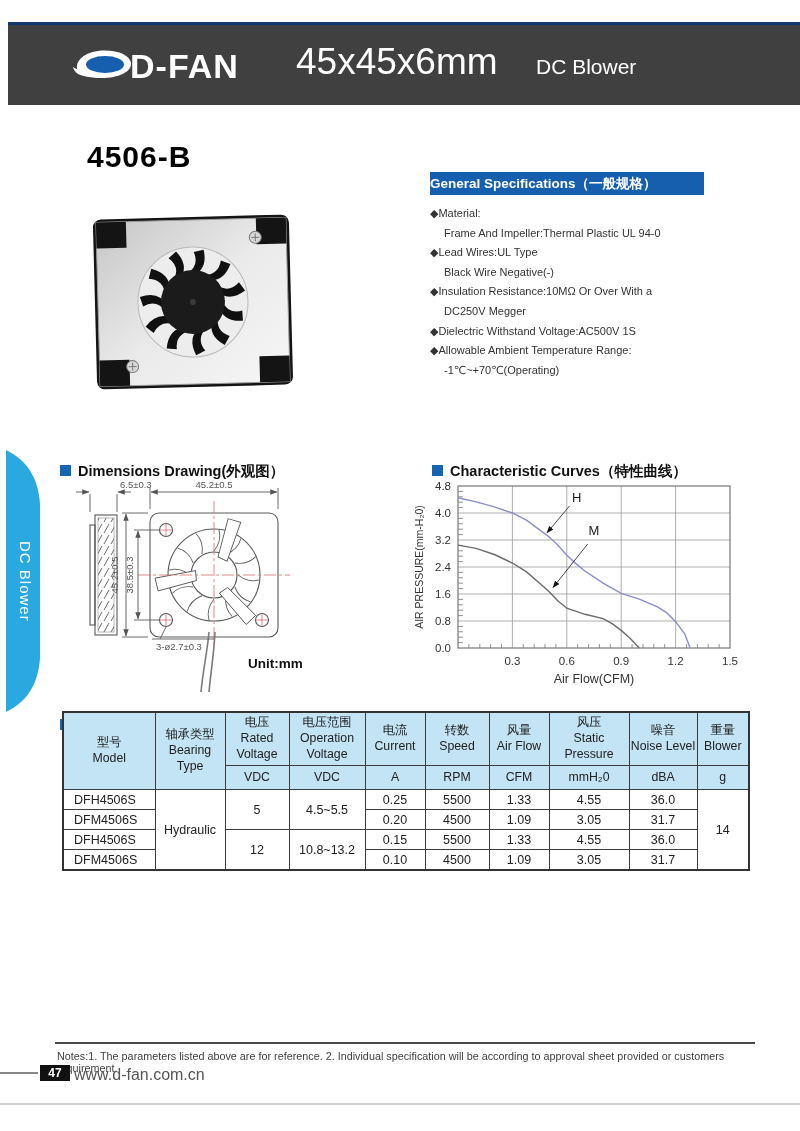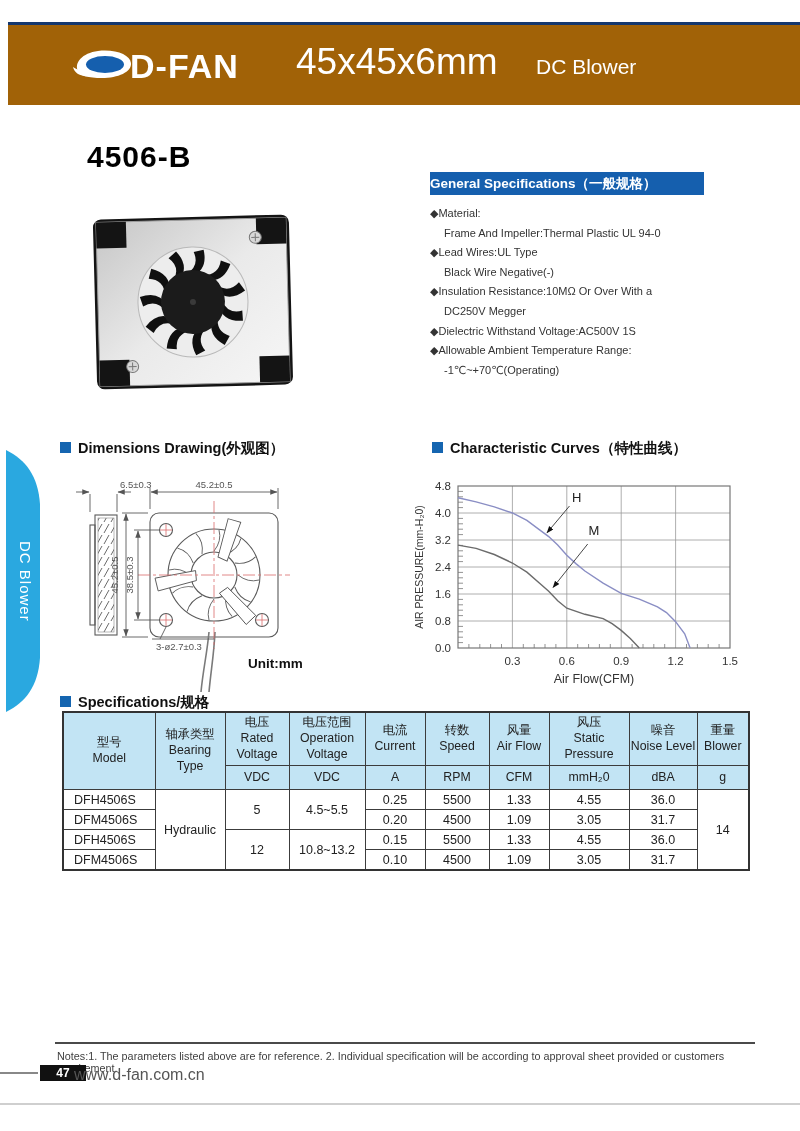--- a/index.html
+++ b/index.html
@@ -1,20 +1,20 @@
 <!DOCTYPE html>
 <html><head>
 <meta charset="utf-8">
 <style>
   html,body{margin:0;padding:0;background:#fff;}
   .page{position:relative;width:800px;height:1131px;background:#ffffff;overflow:hidden;
         font-family:"Liberation Sans","DejaVu Sans",sans-serif;color:#333;}
   
   .topline{position:absolute;left:8px;right:0;top:22px;height:3px;background:#14376e;}
-  .header{position:absolute;left:8px;right:0;top:25px;height:80px;background:#a16207;}
+  .header{position:absolute;left:8px;right:0;top:25px;height:80px;background:#404040;}
   .logo{position:absolute;left:64px;top:20px;display:flex;align-items:center;}
   .logo-text{color:#fff;font-size:34px;font-weight:bold;letter-spacing:1px;margin-left:-6px;}
   .hdr-size{position:absolute;left:288px;top:16px;color:#fff;font-size:37px;}
   .hdr-type{position:absolute;left:528px;top:30px;color:#fff;font-size:21px;}
   
   .side-tab{position:absolute;left:6px;top:450px;width:42px;height:262px;}
   .side-label{position:absolute;left:6px;top:450px;width:38px;height:262px;display:flex;
       align-items:center;justify-content:center;color:#fff;font-size:15px;
       writing-mode:vertical-rl;text-orientation:mixed;letter-spacing:1px;}
   
@@ -22,21 +22,21 @@
       font-size:30px;font-weight:600;color:#000000;letter-spacing:1px;}
   .photo{position:absolute;left:85px;top:203px;}
   
   .gs-title{position:absolute;left:430px;top:172px;width:274px;height:23px;background:#155fae;
       color:#fff;font-size:13.5px;font-weight:bold;line-height:23px;padding-left:0;}
   .gs-list{position:absolute;left:430px;top:204px;width:334px;font-size:11px;
       line-height:19.6px;color:#333;}
   .spec-line{padding-left:14px;}
   .spec-line.bullet{padding-left:0;}
   
-  .sec{position:absolute;font-size:14.5px;font-weight:bold;color:#111;}
+  .sec{position:absolute;font-size:14.5px;font-weight:bold;color:#111;margin-top:23px;}
   .sec .sq{display:inline-block;width:11px;height:11px;background:#1565b0;margin-right:7px;}
   .sec-dim{left:60px;top:439px;}
   .sec-curve{left:432px;top:439px;}
   .sec-table{left:60px;top:693px;}
   
   .dims{position:absolute;left:68px;top:468px;}
   .chart-wrap{position:absolute;left:412px;top:472px;width:350px;height:215px;}
   svg text{font-family:"Liberation Sans","DejaVu Sans",sans-serif;}
   .dtxt{font-size:9.5px;fill:#555;}
   .unit-txt{font-size:13.5px;font-weight:bold;fill:#111;}
@@ -55,21 +55,21 @@
       overflow:hidden;}
   .spec-table thead th{background:#c2e4f4;font-weight:normal;line-height:1.3;font-size:12.3px;}
   .spec-table .h1 th{height:52px;}
   .spec-table .h2 th{height:23px;}
   .spec-table tbody td{height:19px;background:#fff;}
   .spec-table td.model{text-align:left;padding-left:10px;}
   
   .foot-line{position:absolute;left:55px;top:1042px;width:700px;height:2px;background:#4a4a4a;}
   .notes{position:absolute;left:57px;top:1050px;width:700px;font-size:10.8px;color:#3f3f3f;}
   .pg-tick{position:absolute;left:0;top:1072px;width:38px;height:2px;background:#888;}
-  .pg-badge{position:absolute;left:40px;top:1065px;width:46px;height:16px;background:#111;
+  .pg-badge{position:absolute;left:40px;top:1065px;width:30px;height:16px;background:#111;
       color:#fff;font-size:12px;font-weight:bold;text-align:center;line-height:16px;}
   .pg-url{position:absolute;left:74px;top:1066px;font-size:16px;color:#555;}
   .scan-edge{position:absolute;left:0;top:1103px;width:100%;height:2px;background:#cfcfcf;}
 </style>
 </head>
 <body>
 
 <div class="page">
 
   <div class="topline"></div>

